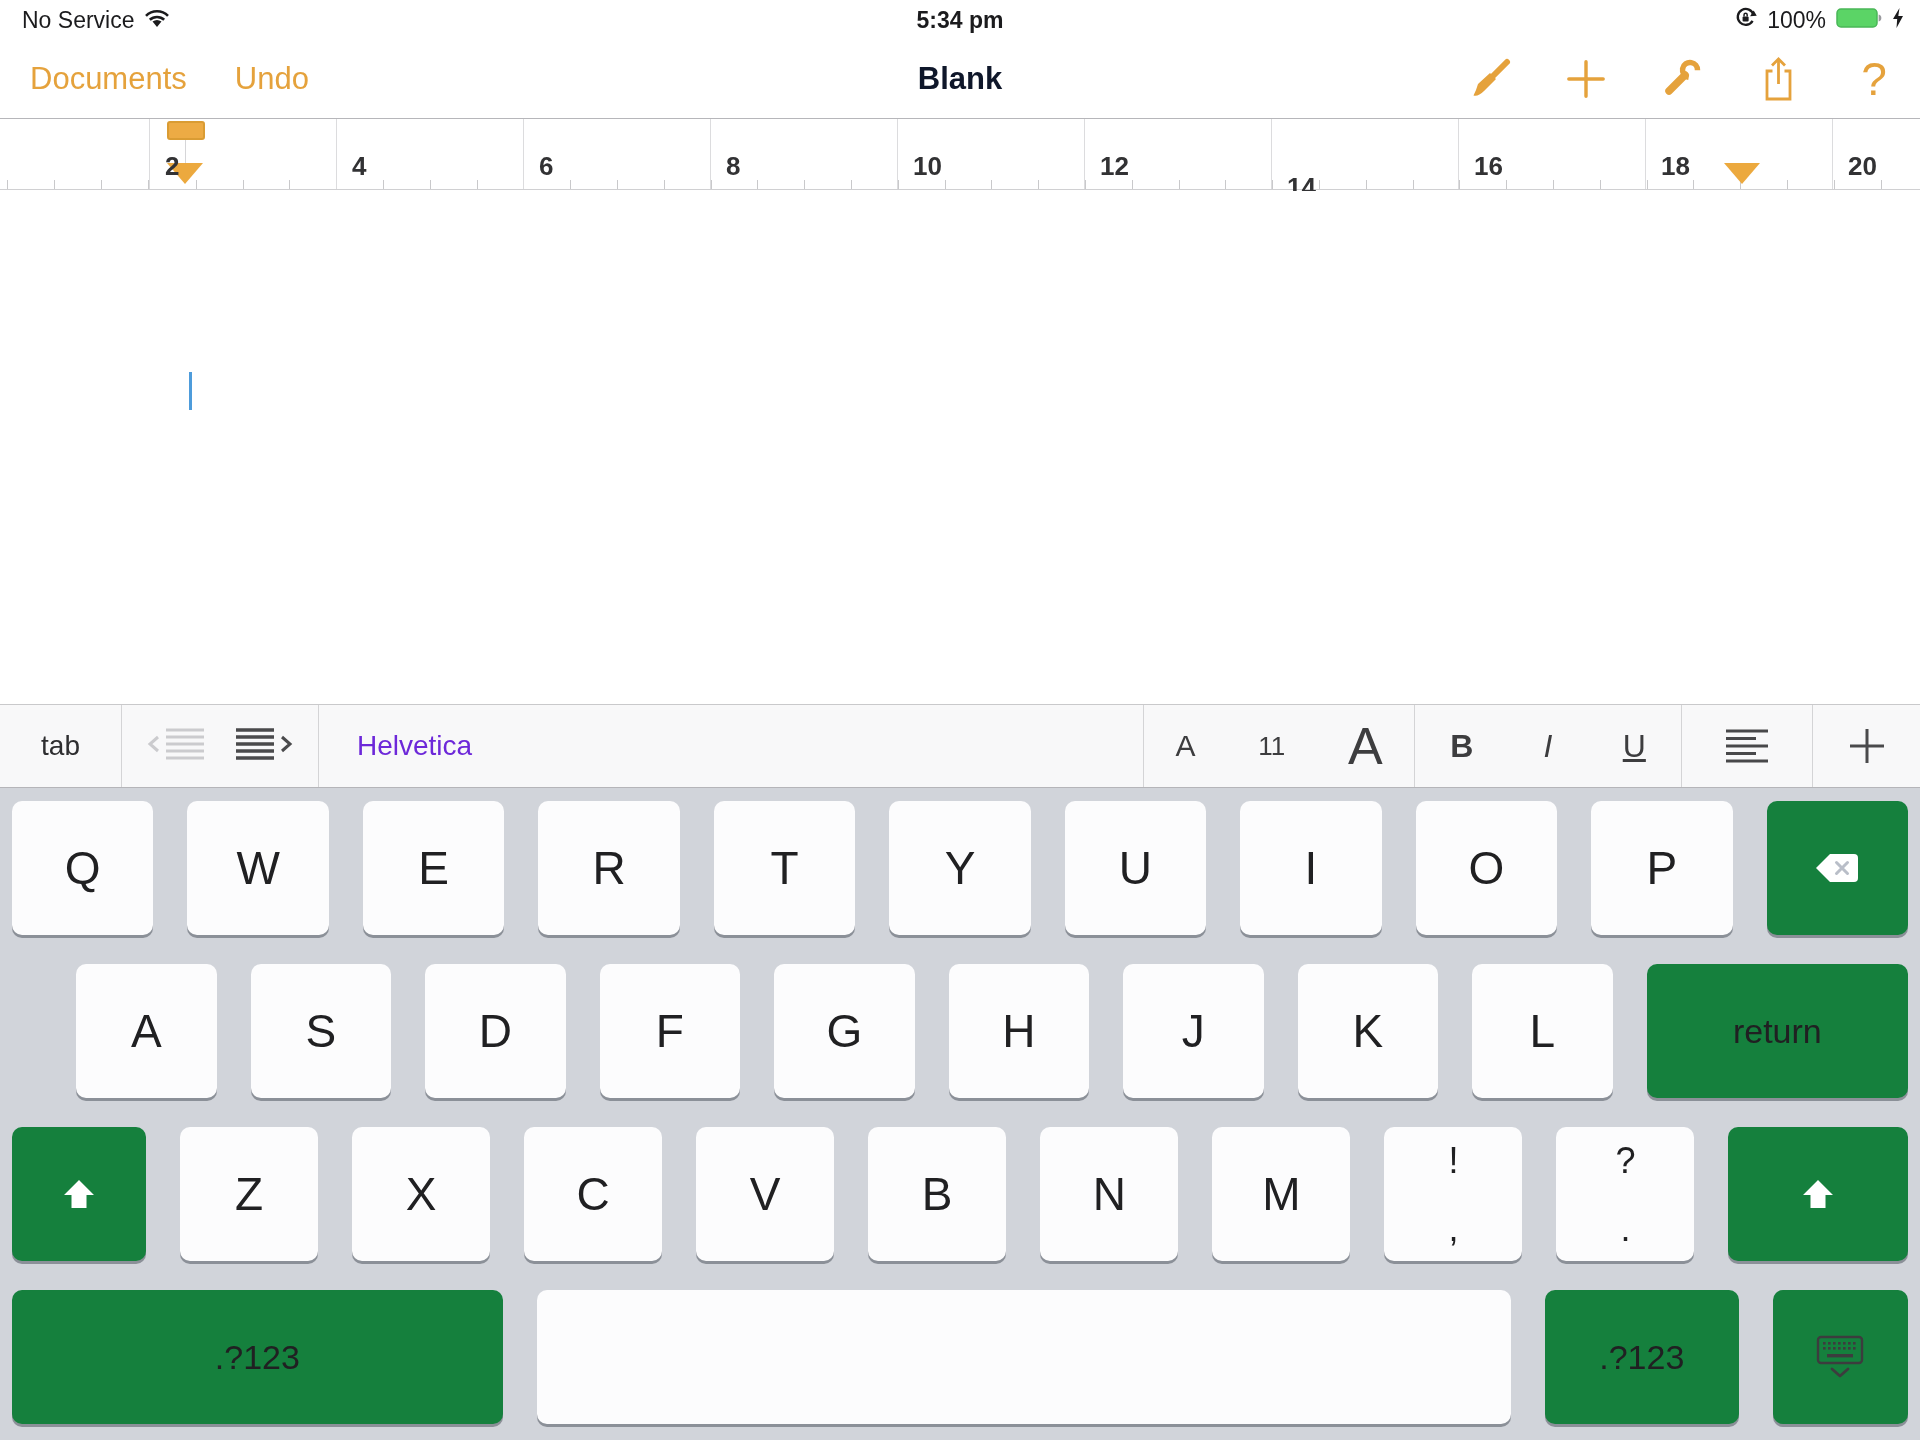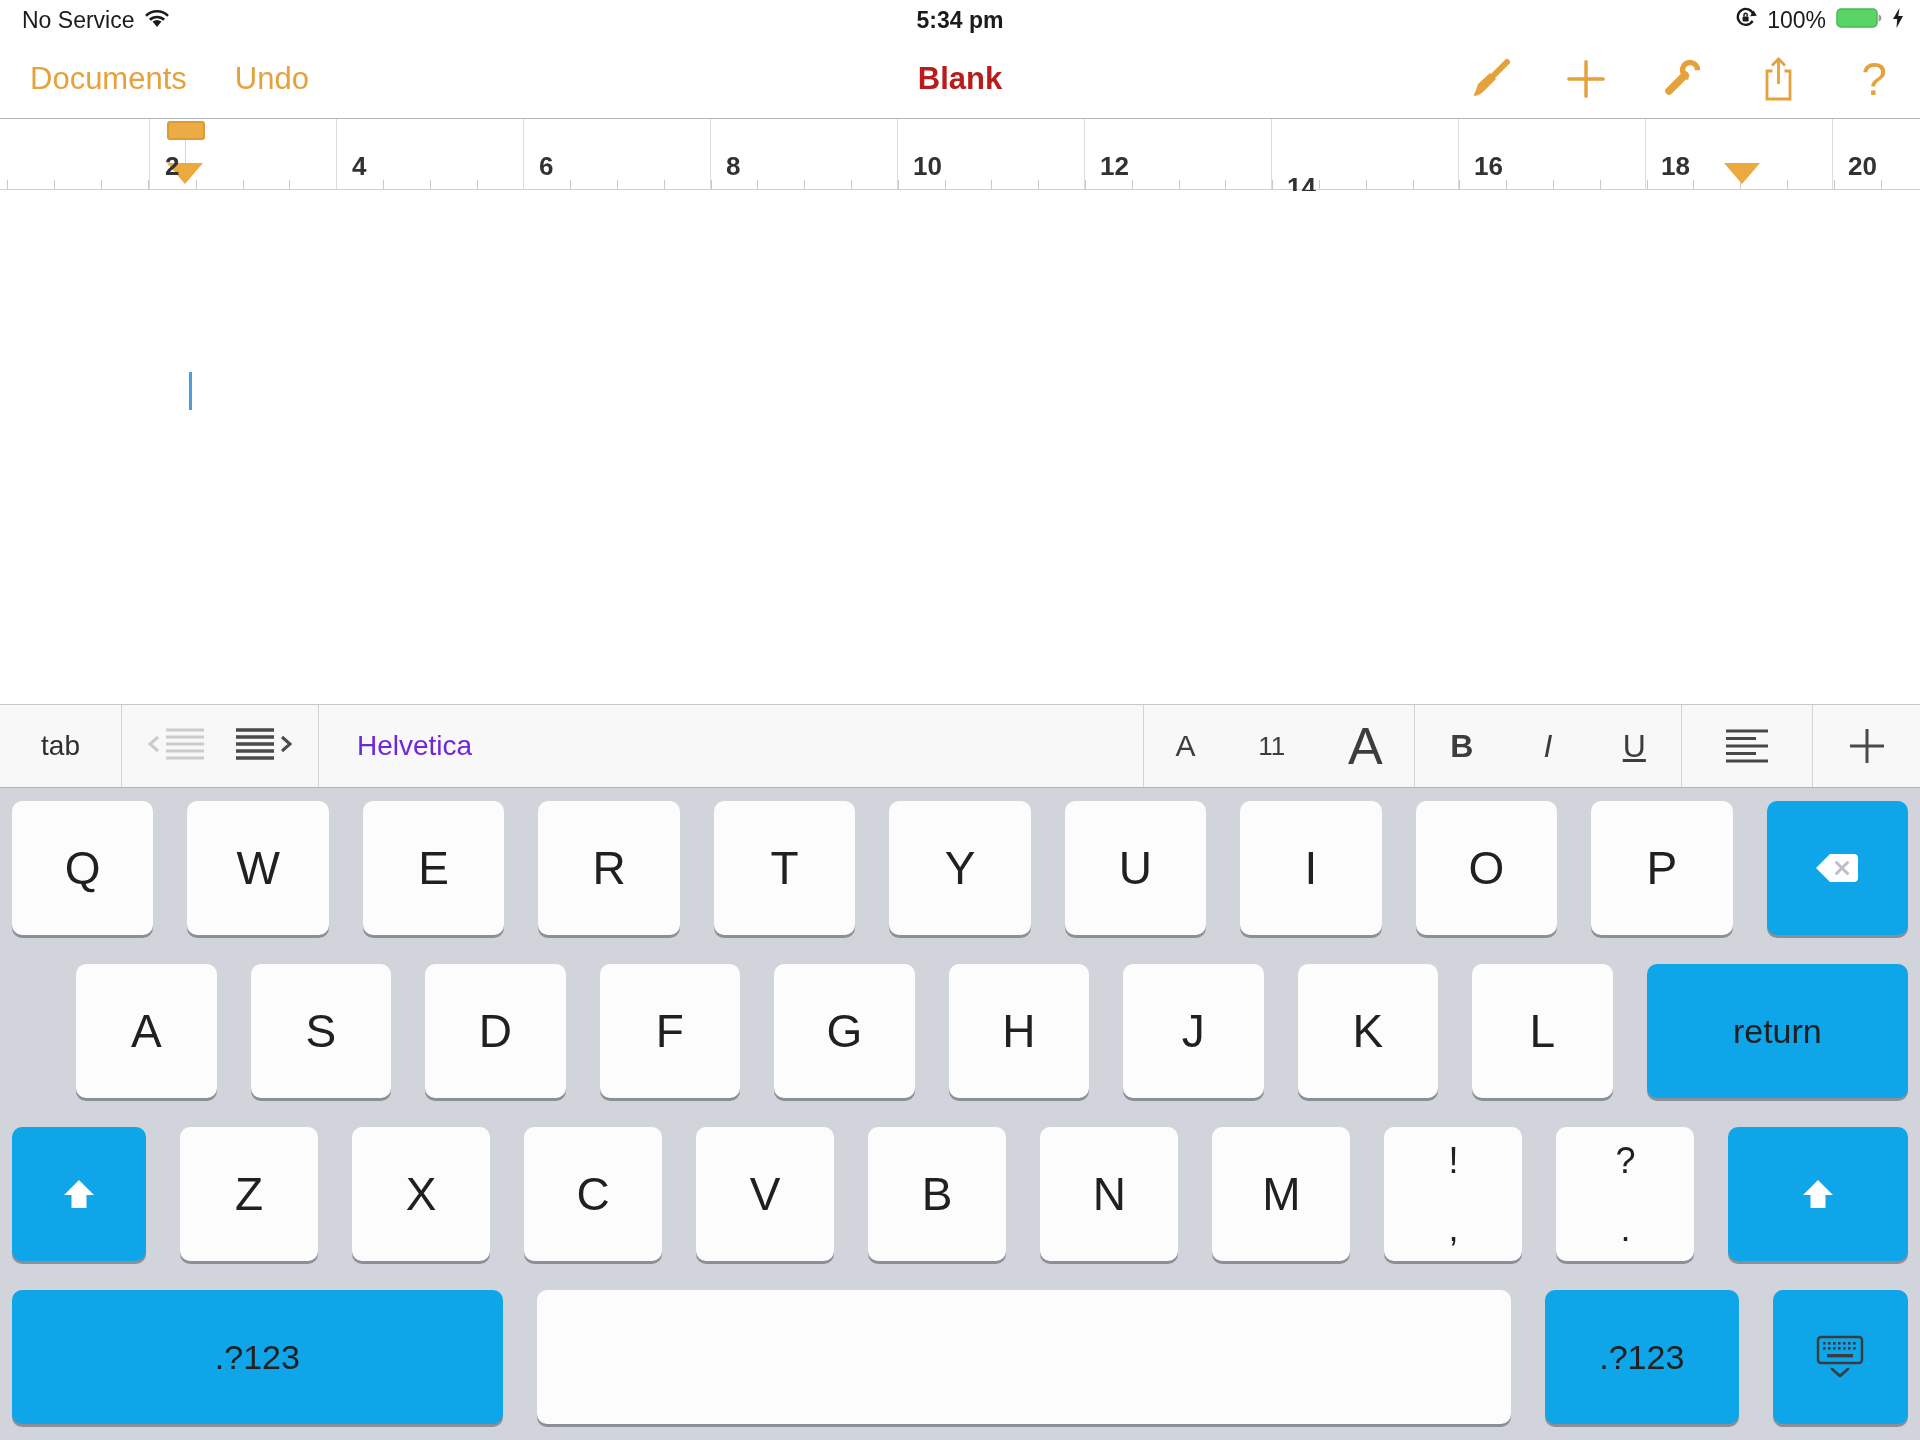--- a/index.html
+++ b/index.html
@@ -13,21 +13,21 @@
   .sb-left { position:absolute; left:22px; top:0; height:40px; display:flex; align-items:center; gap:10px; }
   .sb-center { position:absolute; left:0; width:100%; text-align:center; font-weight:600; }
   .sb-right { position:absolute; right:16px; top:0; height:40px; display:flex; align-items:center; gap:10px; }
 
   
   .toolbar { position:absolute; left:0; top:40px; width:100%; height:78px; background:#fff; }
   .tb-left { position:absolute; left:30px; top:0; height:78px; display:flex; align-items:center; gap:48px; }
   .tb-btn { font-size:31px; color:#E5A23C; background:none; border:none; cursor:default;
     font-family:"Liberation Sans","DejaVu Sans",sans-serif; }
   .tb-title { position:absolute; left:0; width:100%; top:0; height:78px; display:flex;
-    align-items:center; justify-content:center; font-size:31px; font-weight:700; color:#b91c1c; }
+    align-items:center; justify-content:center; font-size:31px; font-weight:700; color:#0f172a; }
   .tb-right { position:absolute; right:24px; top:0; height:78px; display:flex; align-items:center; gap:52px; }
   .tb-icon { width:44px; height:50px; display:flex; align-items:center; justify-content:center; }
   .help-glyph { font-size:46px; color:#E5A23C; font-weight:400; }
 
   
   .ruler { position:absolute; left:0; top:118px; width:100%; height:72px; background:#fff;
     border-top:1px solid #b6b6ba; border-bottom:1px solid #d0d0d2;
     background-image:repeating-linear-gradient(90deg,#c9c9cb 0 1px,transparent 1px 46.8px);
     background-size:100% 9px; background-position:149px 100%; background-repeat:repeat-x; }
   .tickline { position:absolute; top:0; width:1px; height:70px; background:#dcdcde; }
@@ -64,21 +64,21 @@
   .u-glyph { font-size:32px; text-decoration:underline; }
 
   
   .keyboard { position:absolute; left:0; top:788px; width:100%; height:652px; background:#D1D4DA;
     padding:13px 12px 16px; display:flex; flex-direction:column; gap:29px; }
   .kb-row { display:flex; gap:34px; height:135px; }
   .kb-row.row-2 { padding-left:64px; }
   .key { background:#fcfcfd; border-radius:10px; box-shadow:0 3px 0 rgba(70,75,86,.5);
     display:flex; align-items:center; justify-content:center;
     font-size:46px; color:#202022; }
-  .key.gray { background:#0ea5e9; }
+  .key.gray { background:#15803d; }
   .key.small { font-size:34px; }
   .key.dual { flex-direction:column; justify-content:space-between; padding:16px 0 14px;
     font-size:36px; line-height:1; }
   .key.dual .sub { font-size:36px; line-height:1; }
 </style>
 </head>
 <body>
 
 <div class="screen">
 

